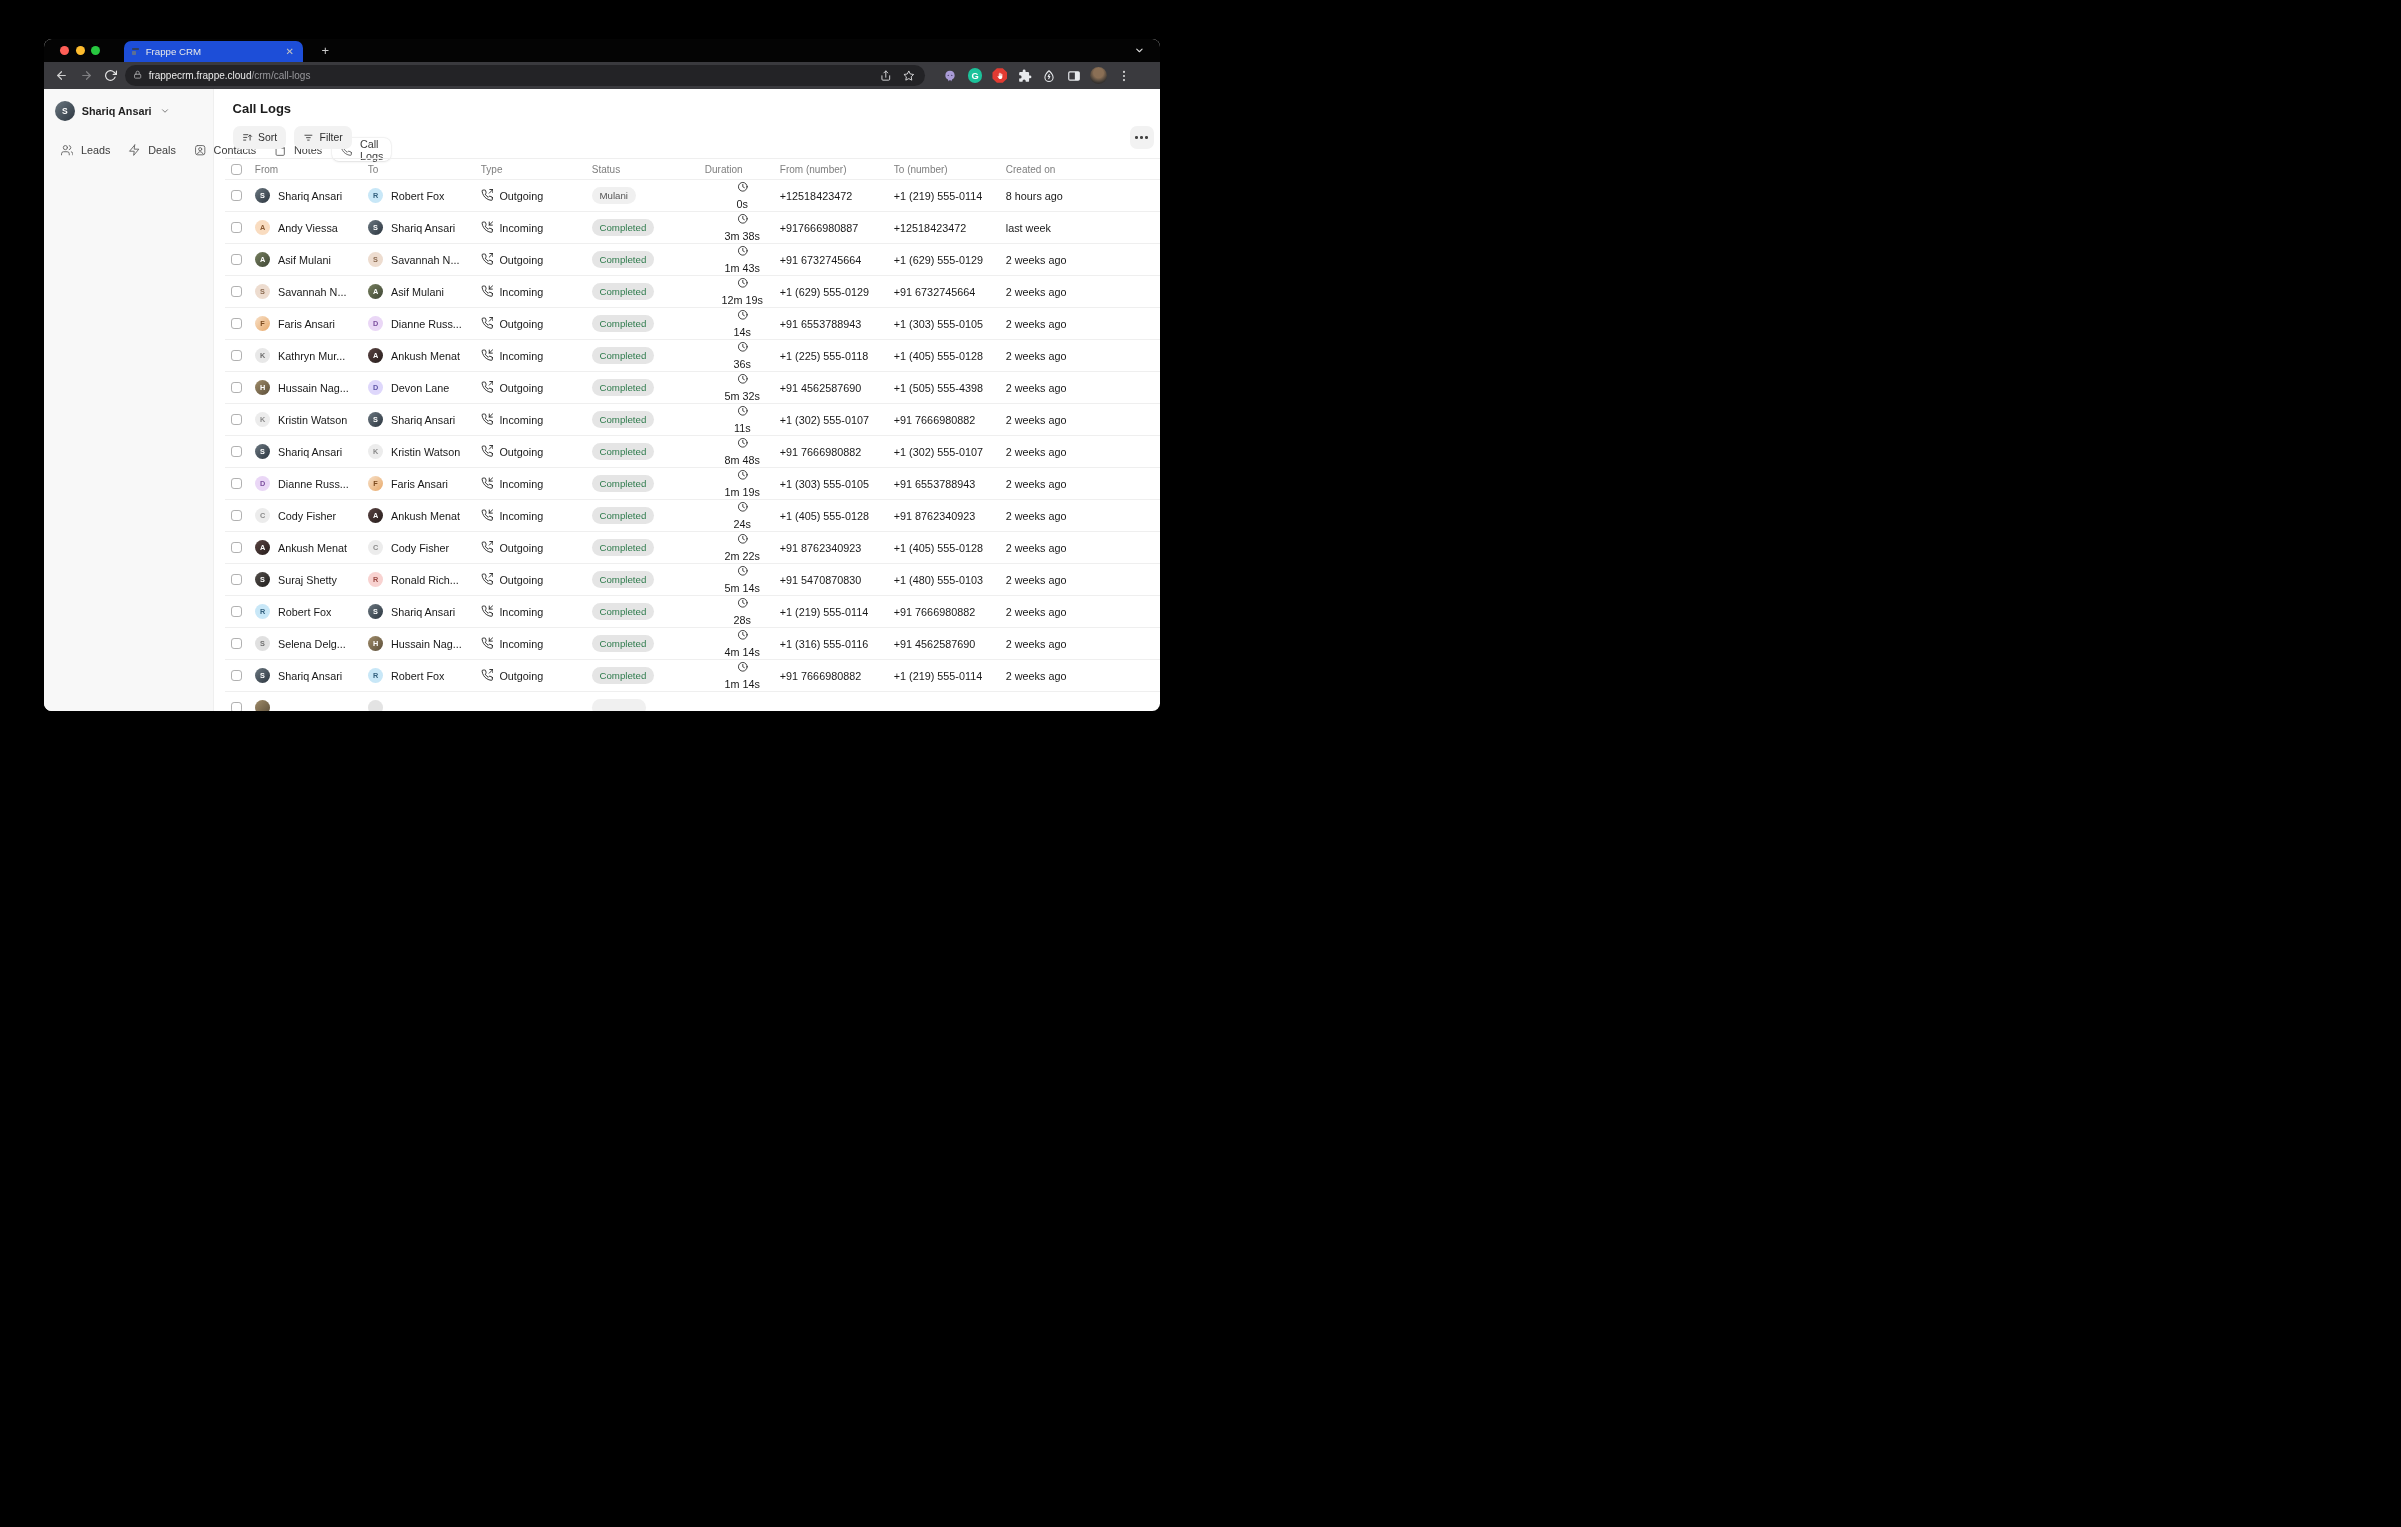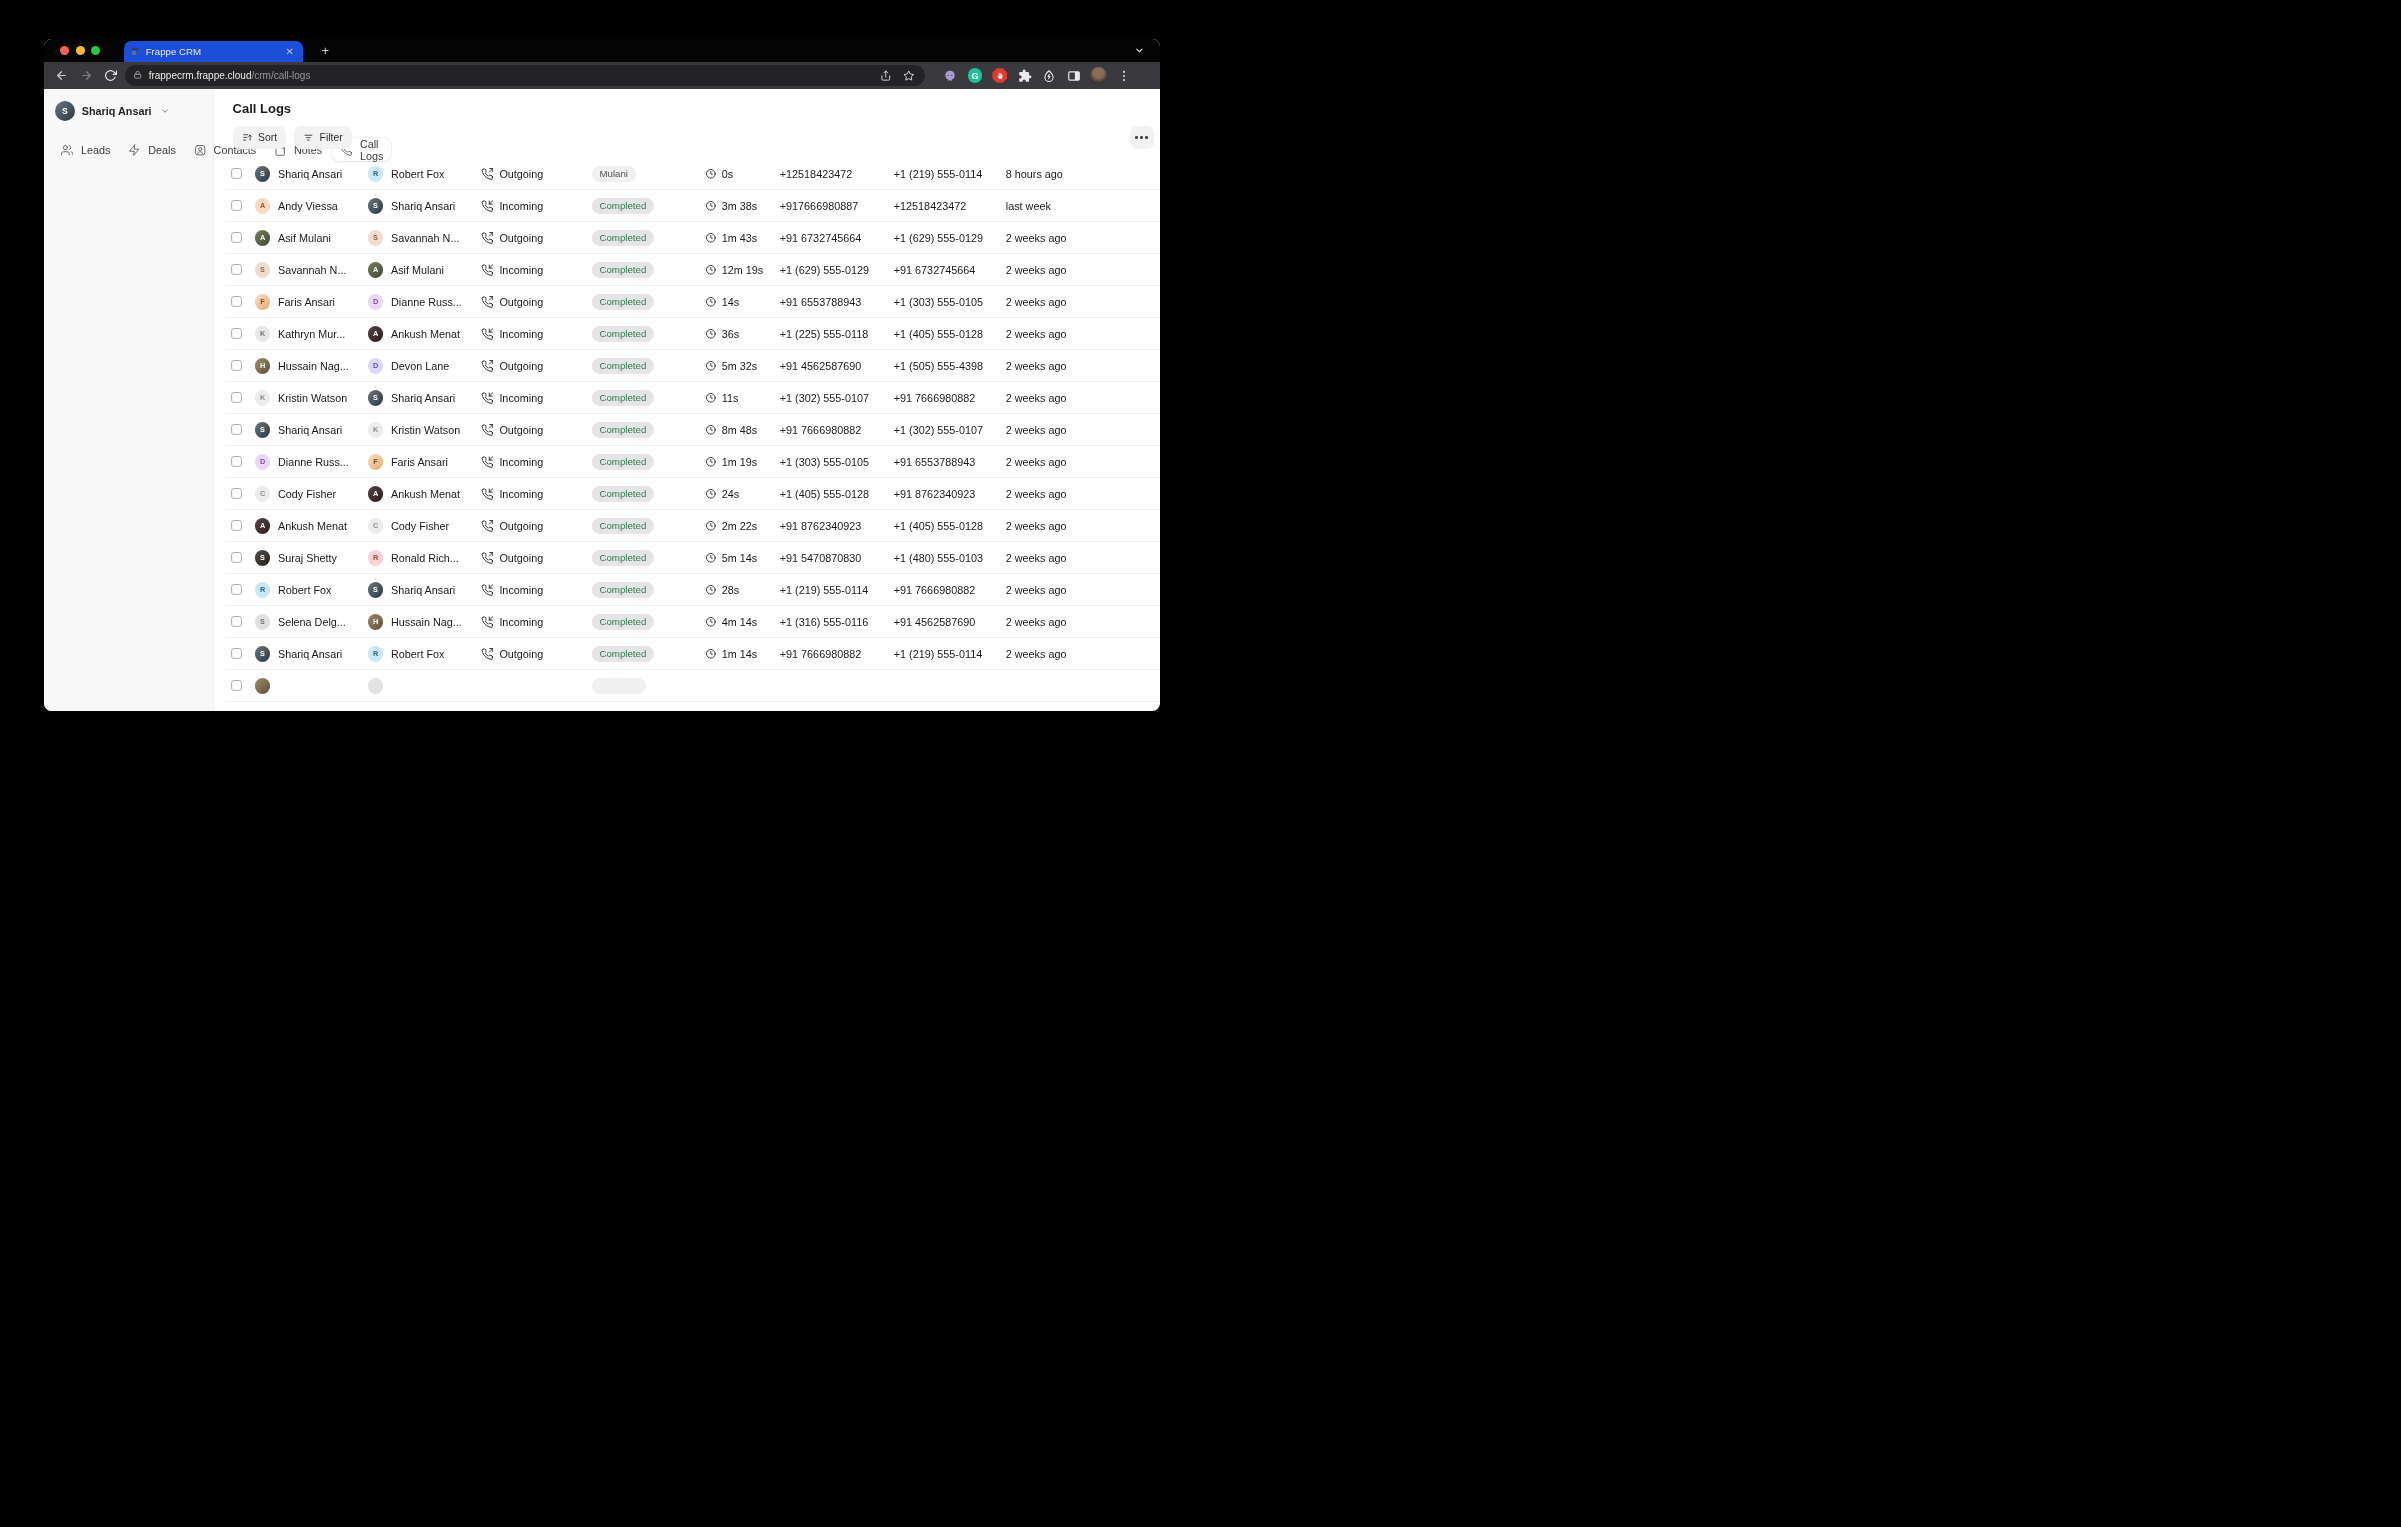--- a/index.html
+++ b/index.html
@@ -90,21 +90,21 @@
   .checkbox { width:10.8px; height:10.8px; border:1.2px solid #b0b0b0; border-radius:3.1px; background:#fff; flex:none; }
   .pcell { gap:7.7px; padding-right:7.7px; }
   .avatar { width:15.5px; height:15.5px; border-radius:50%; flex:none; display:flex; align-items:center;
             justify-content:center; font-size:7.3px; font-weight:700; }
   .pname { white-space:nowrap; overflow:hidden; }
   .typecell { gap:6.2px; } .typecell svg { width:12.4px; height:12.4px; color:#1a1a1a; flex:none; }
   .badge { display:inline-flex; align-items:center; padding:2.7px 7.7px; border-radius:773px; font-size:9.7px; }
   .badge.green { background:#e5e5e5; color:#2e7b4c; }
   .badge.gray  { background:#f0f0f0; color:#555; }
   .badge:empty { width:54px; height:16.2px; padding:0; }
-  .durcell { gap:5.4px; } .durcell svg { width:11.6px; height:11.6px; color:#1a1a1a; flex:none; }
+  .durcell { gap:5.4px;flex-direction:column; } .durcell svg { width:11.6px; height:11.6px; color:#1a1a1a; flex:none; }
   .num { white-space:nowrap; }
 </style>
 </head>
 <body>
 
 <div class="stage">
   <div class="window">
 
     <div class="tabstrip">
       <div class="traffic">
@@ -283,20 +283,33 @@
           </button>
           <span class="spacer"></span>
           <button class="morebtn">
               <i></i>
               <i></i>
               <i></i>
             </button>
         </div>
 
         <div class="table">
+          <div class="thead">
+            <div class="cell c-check">
+                <span class="checkbox"></span>
+              </div>
+            <div class="cell">From</div>
+            <div class="cell">To</div>
+            <div class="cell">Type</div>
+            <div class="cell">Status</div>
+            <div class="cell">Duration</div>
+            <div class="cell">From (number)</div>
+            <div class="cell">To (number)</div>
+            <div class="cell">Created on</div>
+          </div>
           <div id="tbody">
   <div class="trow">
     <div class="cell c-check">
                   <span class="checkbox"></span>
                 </div>
     <div class="cell pcell">
                   <span class="avatar av-from" style="background: linear-gradient(135deg, rgb(107, 119, 128), rgb(44, 54, 64)); color: rgb(255, 255, 255);">S</span>
                   <span class="pname t-from">Shariq Ansari</span>
                 </div>
     <div class="cell pcell">

